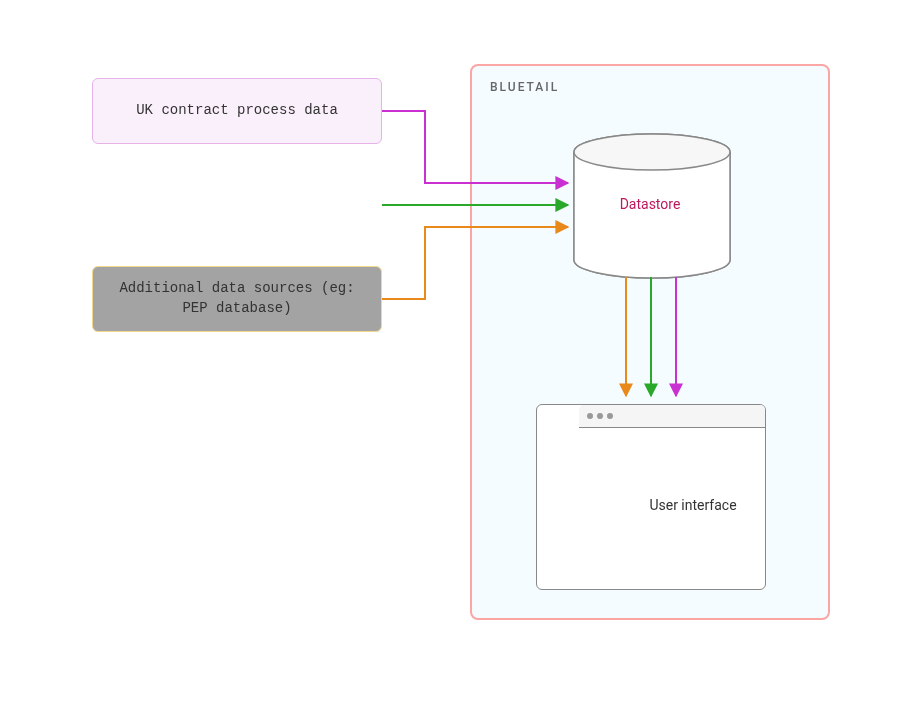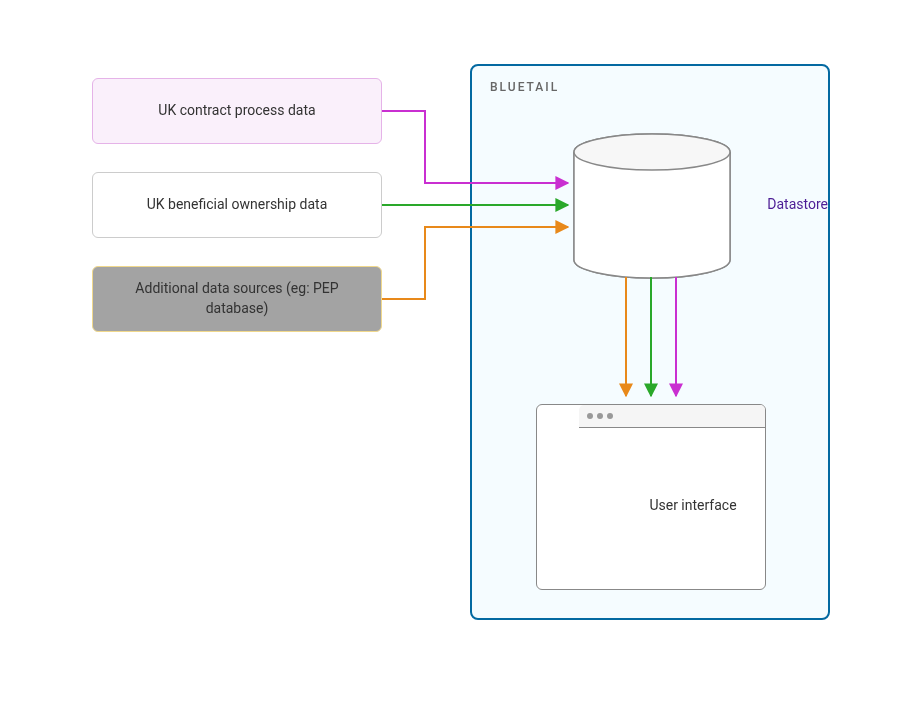--- a/index.html
+++ b/index.html
@@ -20,20 +20,21 @@
       border-radius: 6px;
       display: flex;
       align-items: center;
       justify-content: center;
       text-align: center;
       font-size: 14px;
       color: #333;
       box-sizing: border-box;
       padding: 24px 20px;
       line-height: 1.4;
+      font-family: Liberation Mono, monospace;
     }
     .source-purple {
       top: 78px;
       left: 92px;
       background: #faf0fb;
       border: 1.5px solid #e5b3e8;
     }
     .source-gray {
       top: 172px;
       left: 92px;
@@ -45,21 +46,21 @@
       left: 92px;
       background: #a3a3a3;
       border: 1.5px solid #f0d88c;
     }
     .system-box {
       position: absolute;
       top: 64px;
       left: 470px;
       width: 360px;
       height: 556px;
-      border: 2px solid #0369a1;
+      border: 2px solid #fca5a5;
       border-radius: 8px;
       background: #f5fcff;
       box-sizing: border-box;
     }
     .system-label {
       position: absolute;
       top: 14px;
       left: 18px;
       font-size: 12px;
       letter-spacing: 2px;
@@ -100,43 +101,40 @@
       text-align: center;
       top: 92px;
       font-size: 14px;
       color: #333;
     }
     .datastore-label {
       position: absolute;
       top: 130px;
       left: 0;
       width: 100%;
-      text-align: right;
+      text-align: center;
       font-size: 14px;
-      color: #4c1d95;
+      color: #be185d;
     }
     svg.overlay {
       position: absolute;
       top: 0;
       left: 0;
       pointer-events: none;
     }
   </style>
 </head>
 <body>
 
 <div class="canvas">
 
   <div class="source-box source-purple">
     <span>UK contract process data</span>
   </div>
 
-  <div class="source-box source-gray">
-    <span>UK beneficial ownership data</span>
-  </div>
 
   <div class="source-box source-orange">
     <span>Additional data sources (eg: PEP database)</span>
   </div>
 
   <div class="system-box">
     <div class="system-label">BLUETAIL</div>
 
     <svg class="overlay" width="360" height="260">
       <ellipse cx="180" cy="86" rx="78" ry="18" fill="#f7f7f7" stroke="#888" stroke-width="1.5"></ellipse>

